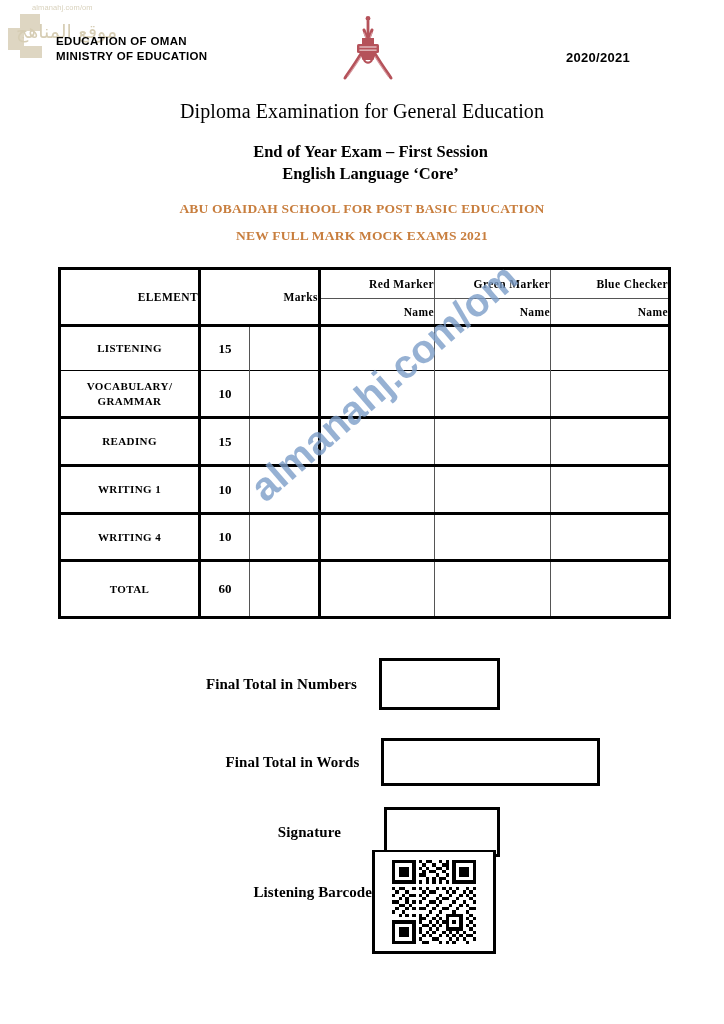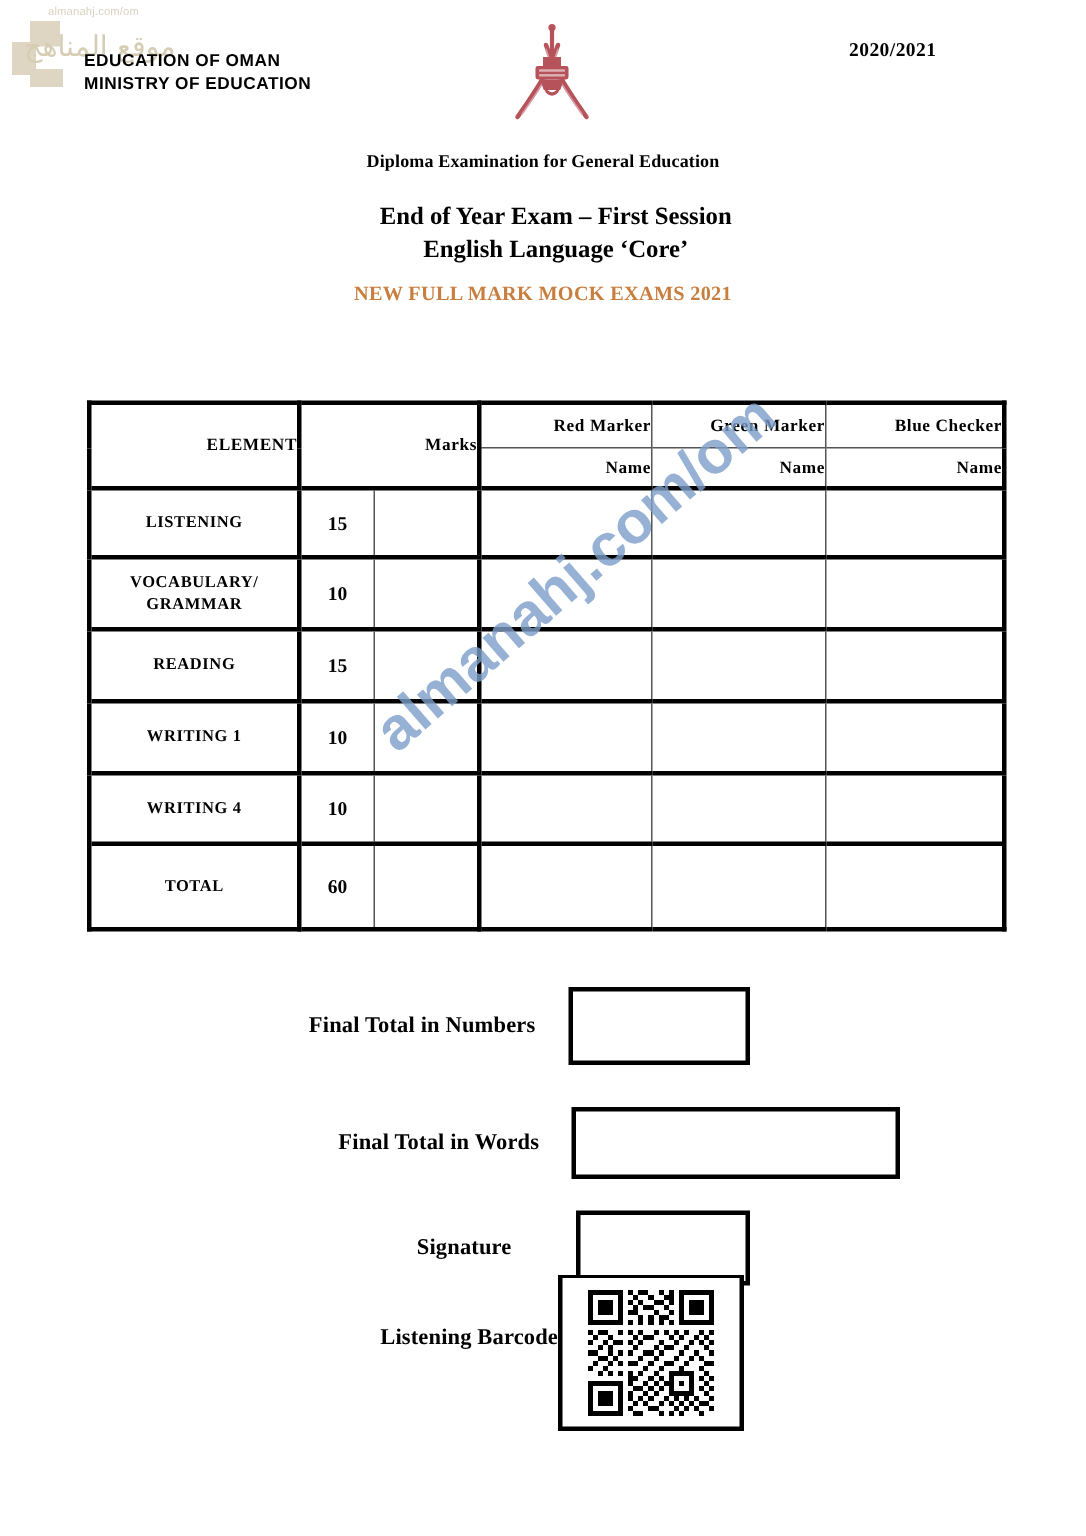--- a/index.html
+++ b/index.html
@@ -82,22 +82,22 @@
     top: 34px;
     font-family: "Liberation Sans", sans-serif;
     font-weight: 700;
     font-size: 11.5px;
     line-height: 15px;
     letter-spacing: 0.35px;
   }
   #academic-year {
     position: absolute;
     left: 566px;
-    top: 25px;
-    font-family: Liberation Serif, serif;
+    top: 50px;
+    font-family: Liberation Sans, sans-serif;
     font-weight: 700;
     font-size: 13px;
     letter-spacing: 0.3px;
   }
   #national-emblem {
     position: absolute;
     left: 336px;
     top: 12px;
     width: 64px;
     height: 72px;
@@ -105,22 +105,22 @@
 
   
   #title-block {
     position: absolute;
     left: 0;
     top: 100px;
     width: 724px;
     text-align: center;
   }
   .title-main {
-    font-size: 12px;
-    font-weight: 700;
+    font-size: 20px;
+    font-weight: 400;
     letter-spacing: 0.1px;
     margin-bottom: 18px;
   }
   .title-sub {
     font-size: 16.5px;
     font-weight: 700;
     line-height: 22px;
     padding-left: 17px;
   }
   .title-school {
@@ -173,21 +173,21 @@
     font-size: 11.5px;
     font-weight: 700;
     text-align: right;
     letter-spacing: 0.4px;
   }
 
   .bt-thick { border-top: 3px solid #000; }
   .bb-thick { border-bottom: 3px solid #000; }
   .bl-thick { border-left: 3px solid #000; }
   .br-thick { border-right: 3px solid #000; }
-  .bt-thin  { border-top: 3px solid #000000; }
+  .bt-thin  { border-top: 1px solid #000000; }
   .bb-thin  { border-bottom: 1px solid #555; }
   .br-thin  { border-right: 1px solid #555; }
 
   
   #footer-fields {
     position: absolute;
     left: 0;
     top: 650px;
     width: 724px;
   }
@@ -270,20 +270,21 @@
     </svg>
   </div>
 
   <div id="academic-year">2020/2021</div>
 </div>
 
 <div id="title-block">
   <div class="title-main">Diploma Examination for General Education</div>
   <div class="title-sub">End of Year Exam – First Session</div>
   <div class="title-sub">English Language ‘Core’</div>
+  <div class="title-school" style="color: rgb(200, 126, 62);">ABU OBAIDAH SCHOOL FOR POST BASIC EDUCATION</div>
   <div class="title-mock" style="color: rgb(200, 126, 62);">NEW FULL MARK MOCK EXAMS 2021</div>
 </div>
 
 <table id="marks-table">
   <colgroup>
     <col style="width:140px">
     <col style="width:50px">
     <col style="width:70px">
     <col style="width:115px">
     <col style="width:116px">

